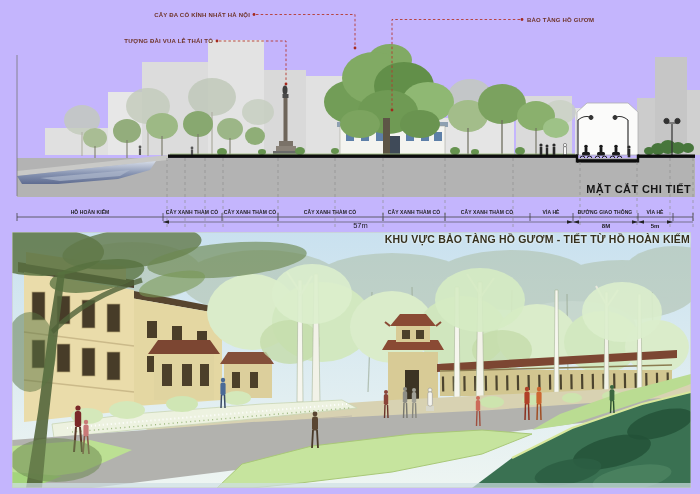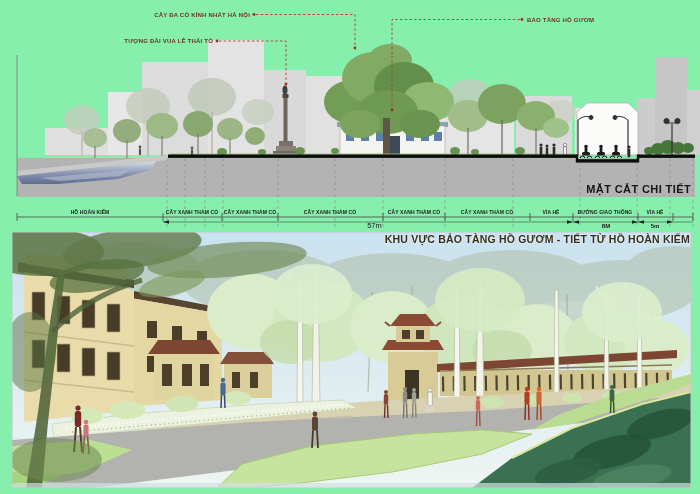--- a/index.html
+++ b/index.html
@@ -1,16 +1,16 @@
 <!DOCTYPE html>
 <html><head>
 <meta charset="utf-8">
 <style>
   html,body{margin:0;padding:0;background:#ffffff;}
-  #board{position:relative;width:700px;height:494px;background:#86efac;overflow:hidden;
+  #board{position:relative;width:700px;height:494px;background:#c4b5fd;overflow:hidden;
          font-family:"Liberation Sans",sans-serif;}
   #section-svg{position:absolute;left:0;top:0;}
   #persp-svg{position:absolute;left:12px;top:232px;}
   svg text{font-family:"Liberation Sans",sans-serif;}
   .ann-label{font-size:6px;font-weight:bold;fill:#6d3226;letter-spacing:.2px;}
   .sec-title{font-size:11px;font-weight:bold;fill:#161616;letter-spacing:.4px;}
   .scale-label{position:absolute;transform:translateX(-50%);font-size:5px;font-weight:700;
                color:#1c1c1c;white-space:nowrap;letter-spacing:.1px;}
   .dim-label{position:absolute;transform:translateX(-50%);color:#1c1c1c;white-space:nowrap;}
   #dim-57{font-size:7.5px;}
@@ -276,21 +276,21 @@
 
 <span class="scale-label" style="left:90px;top:209px;">HỒ HOÀN KIẾM</span>
 <span class="scale-label" style="left:192px;top:209px;">CÂY XANH THẢM CỎ</span>
 <span class="scale-label" style="left:250px;top:209px;">CÂY XANH THẢM CỎ</span>
 <span class="scale-label" style="left:330px;top:209px;">CÂY XANH THẢM CỎ</span>
 <span class="scale-label" style="left:414px;top:209px;">CÂY XANH THẢM CỎ</span>
 <span class="scale-label" style="left:487px;top:209px;">CÂY XANH THẢM CỎ</span>
 <span class="scale-label" style="left:551px;top:209px;">VỈA HÈ</span>
 <span class="scale-label" style="left:605px;top:209px;">ĐƯỜNG GIAO THÔNG</span>
 <span class="scale-label" style="left:655px;top:209px;">VỈA HÈ</span>
-<span class="dim-label" id="dim-57" style="left:358px;top:221px;padding-left:33px;">57m</span>
+<span class="dim-label" id="dim-57" style="left:344px;top:221px;padding-left:33px;">57m</span>
 <span class="dim-label" id="dim-8" style="left:606px;top:223px;">8M</span>
 <span class="dim-label" id="dim-5" style="left:655px;top:223px;">5m</span>
 
 <svg id="persp-svg" width="679" height="256" viewBox="0 0 679 256">
   <defs>
     <linearGradient id="skyGrad" x1="0" y1="0" x2="0" y2="1">
       <stop offset="0" stop-color="#c9e1ef"></stop>
           <stop offset="1" stop-color="#eef5f2"></stop>
     </linearGradient>
   </defs>

